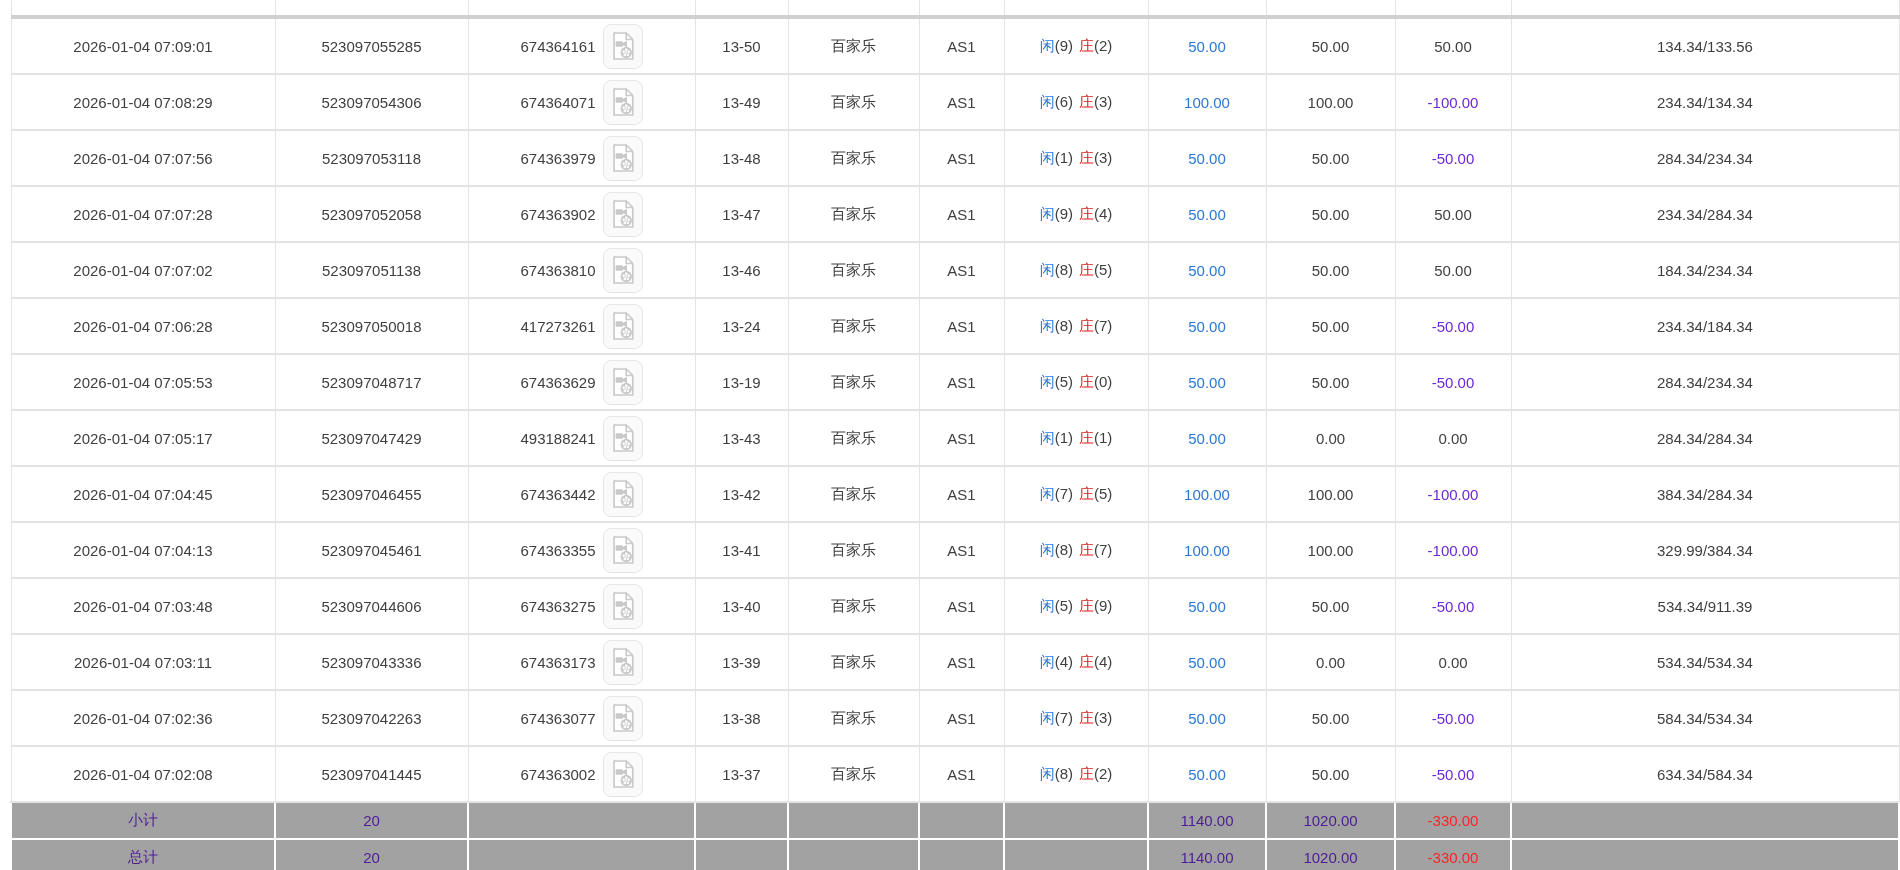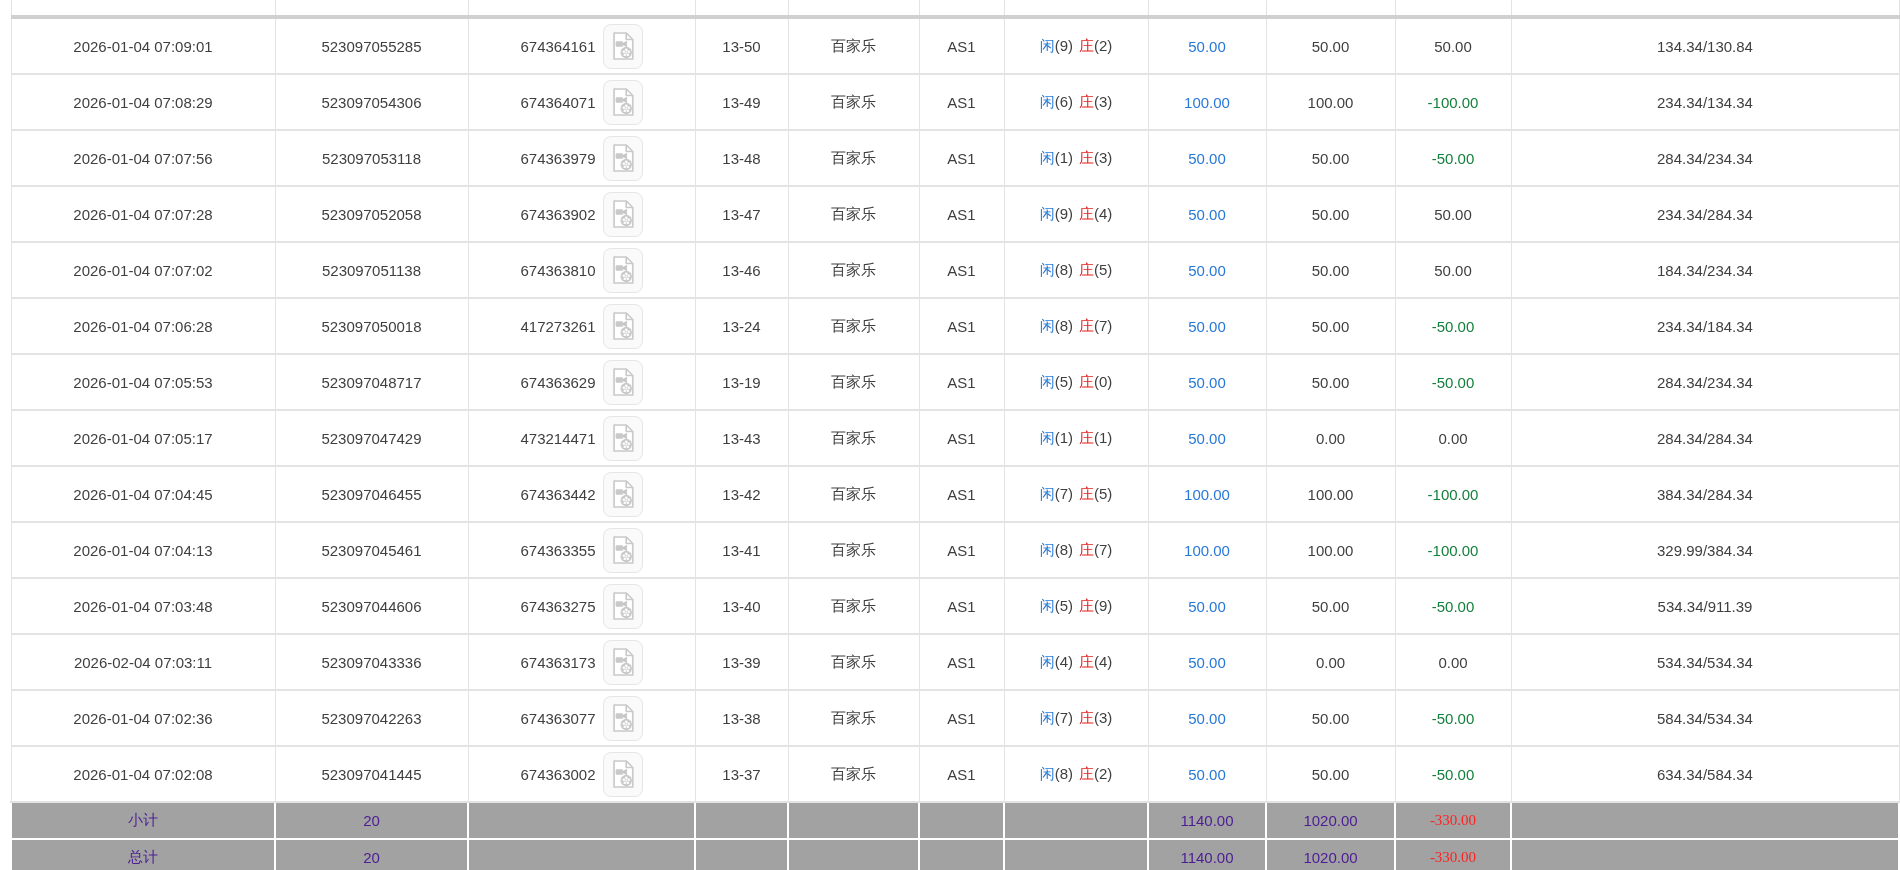--- a/index.html
+++ b/index.html
@@ -37,21 +37,21 @@
   }
   tr.data-row td{
     height:52px;
     border-bottom:2px solid #e3e3e3;
     background:#ffffff;
   }
   .blue{color:#2878d8;}
   .red{color:#e32021;}
   .dark{color:#3f3f3f;}
   td.c-bet{color:#2878d8;}
-  td.c-wl.neg{color:#15803d;}
+  td.c-wl.neg{color:#6d28d9;}
   .result-gap{display:inline-block;width:6px;}
   
   .video-btn{
     display:inline-flex;
     align-items:center;
     justify-content:center;
     width:38px;
     height:43px;
     border:1px solid #e6e6e6;
     border-radius:8px;
@@ -68,21 +68,21 @@
   
   tr.footer-row td{
     height:33px;
     background:#a2a2a2;
     color:#4c1d95;
     border-right:2px solid #ffffff;
     border-left:2px solid #ffffff;
     border-top:2px solid #ffffff;
     border-bottom:2px solid #ffffff;
   }
-  tr.footer-row td.c-wl{color:#ff2222;font-family:Liberation Serif, serif;}
+  tr.footer-row td.c-wl{color:#ff2222;}
 </style>
 </head>
 <body>
 
 <table class="bet-table">
   <colgroup>
     <col style="width:264px">
     <col style="width:193px">
     <col style="width:227px">
     <col style="width:93px">
@@ -135,21 +135,21 @@
     </td>
     <td class="c-round">13-50</td>
     <td class="c-game">百家乐</td>
     <td class="c-table">AS1</td>
     <td class="c-result">
       <span class="blue">闲</span><span class="dark">(9)</span><span class="result-gap"></span><span class="red">庄</span><span class="dark">(2)</span>
     </td>
     <td class="c-bet">50.00</td>
     <td class="c-valid">50.00</td>
     <td class="c-wl winloss">50.00</td>
-    <td class="c-bal">134.34/130.84</td>
+    <td class="c-bal">134.34/133.56</td>
   </tr>
       <tr class="data-row">
     <td class="c-time">2026-01-04 07:08:29</td>
     <td class="c-oid">523097054306</td>
     <td class="c-gid">
       <span class="gid-wrap">
         <span>674364071</span>
         <span class="video-btn">
           <svg width="26" height="30" viewBox="0 0 32 36" fill="none">
             <path d="M5 2 h15 l8 8 v24 h-23 z" stroke="#c9c9c9" stroke-width="2" fill="#ffffff"></path>
@@ -346,21 +346,21 @@
     <td class="c-bet">50.00</td>
     <td class="c-valid">50.00</td>
     <td class="c-wl winloss neg">-50.00</td>
     <td class="c-bal">284.34/234.34</td>
   </tr>
       <tr class="data-row">
     <td class="c-time">2026-01-04 07:05:17</td>
     <td class="c-oid">523097047429</td>
     <td class="c-gid">
       <span class="gid-wrap">
-        <span>473214471</span>
+        <span>493188241</span>
         <span class="video-btn">
           <svg width="26" height="30" viewBox="0 0 32 36" fill="none">
             <path d="M5 2 h15 l8 8 v24 h-23 z" stroke="#c9c9c9" stroke-width="2" fill="#ffffff"></path>
             <path d="M20 2 v8 h8" stroke="#c9c9c9" stroke-width="2" fill="none"></path>
             <rect x="7" y="12" width="9" height="7" rx="1.5" fill="#c9c9c9"></rect>
             <polygon points="16,14 21,11.5 21,19.5 16,17" fill="#c9c9c9"></polygon>
             <circle cx="20" cy="26" r="7" fill="#c9c9c9"></circle>
             <circle cx="20" cy="22.8" r="1.6" fill="#ffffff"></circle>
             <circle cx="16.9" cy="25.1" r="1.6" fill="#ffffff"></circle>
             <circle cx="18.1" cy="28.9" r="1.6" fill="#ffffff"></circle>
@@ -478,21 +478,21 @@
     <td class="c-table">AS1</td>
     <td class="c-result">
       <span class="blue">闲</span><span class="dark">(5)</span><span class="result-gap"></span><span class="red">庄</span><span class="dark">(9)</span>
     </td>
     <td class="c-bet">50.00</td>
     <td class="c-valid">50.00</td>
     <td class="c-wl winloss neg">-50.00</td>
     <td class="c-bal">534.34/911.39</td>
   </tr>
       <tr class="data-row">
-    <td class="c-time">2026-02-04 07:03:11</td>
+    <td class="c-time">2026-01-04 07:03:11</td>
     <td class="c-oid">523097043336</td>
     <td class="c-gid">
       <span class="gid-wrap">
         <span>674363173</span>
         <span class="video-btn">
           <svg width="26" height="30" viewBox="0 0 32 36" fill="none">
             <path d="M5 2 h15 l8 8 v24 h-23 z" stroke="#c9c9c9" stroke-width="2" fill="#ffffff"></path>
             <path d="M20 2 v8 h8" stroke="#c9c9c9" stroke-width="2" fill="none"></path>
             <rect x="7" y="12" width="9" height="7" rx="1.5" fill="#c9c9c9"></rect>
             <polygon points="16,14 21,11.5 21,19.5 16,17" fill="#c9c9c9"></polygon>

